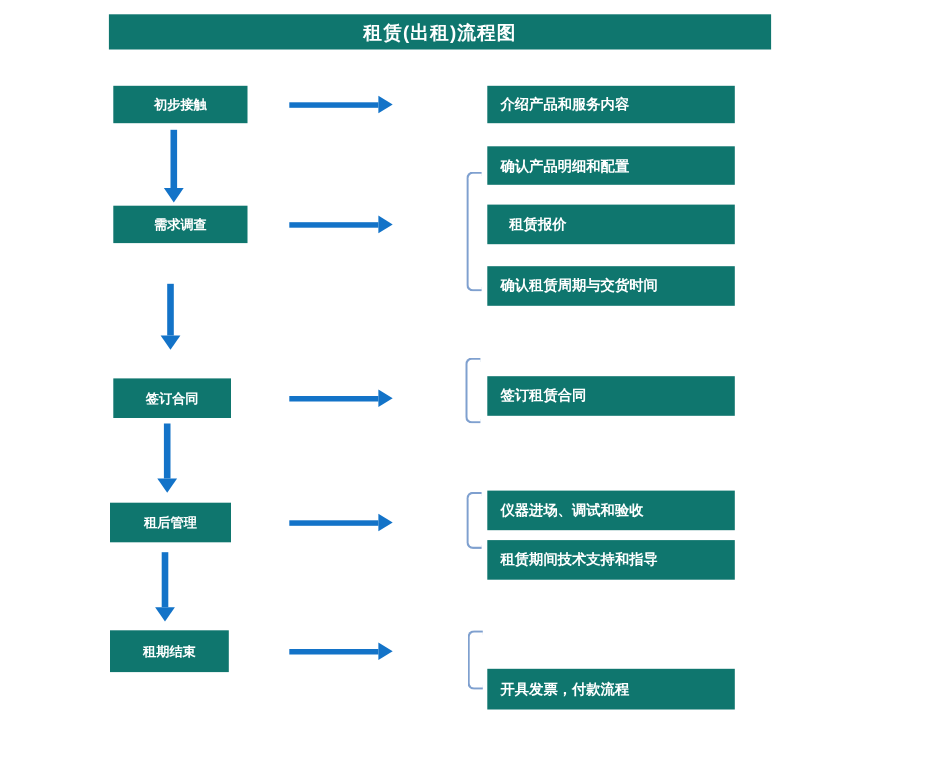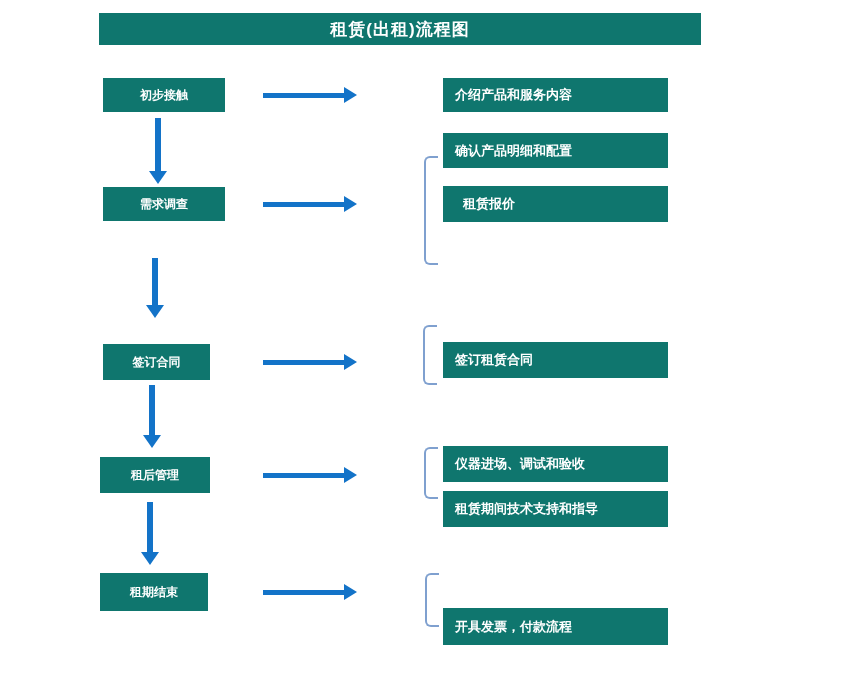--- a/index.html
+++ b/index.html
@@ -135,20 +135,21 @@
 
   <div class="bracket br-2"></div>
   <div class="bracket br-3"></div>
   <div class="bracket br-4"></div>
   <div class="bracket br-5"></div>
 
   <div class="blue-box detail-box d-1-1">介绍产品和服务内容</div>
 
   <div class="blue-box detail-box d-2-1">确认产品明细和配置</div>
   <div class="blue-box detail-box d-2-2">租赁报价</div>
+  <div class="blue-box detail-box d-2-3">确认租赁周期与交货时间</div>
 
   <div class="blue-box detail-box d-3-1">签订租赁合同</div>
 
   <div class="blue-box detail-box d-4-1">仪器进场、调试和验收</div>
   <div class="blue-box detail-box d-4-2">租赁期间技术支持和指导</div>
 
   <div class="blue-box detail-box d-5-2">开具发票，付款流程</div>
 
 </div>
 

